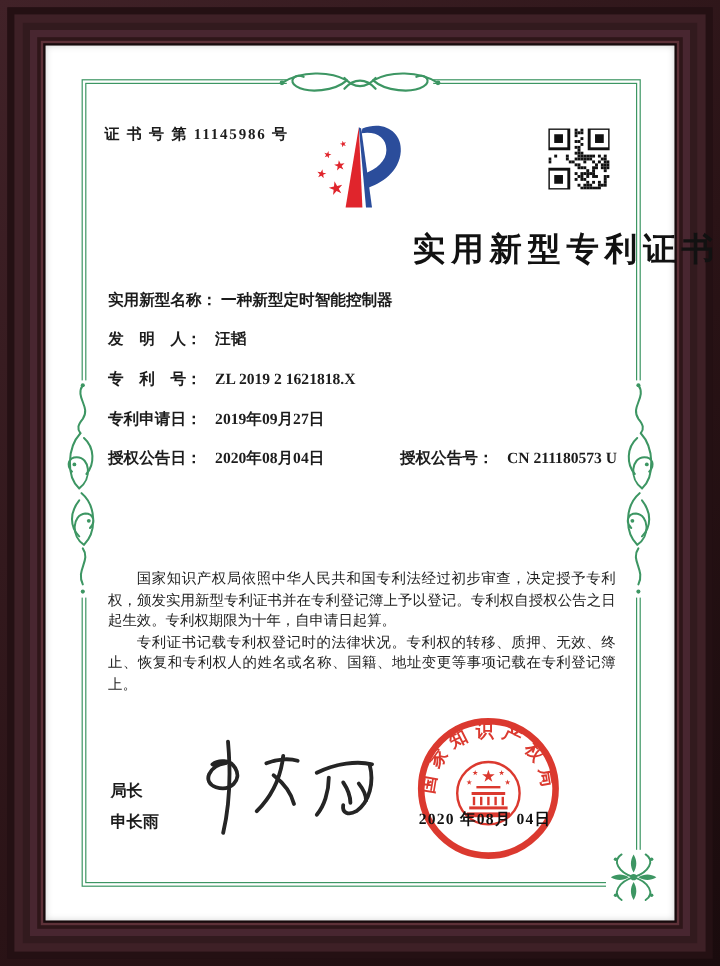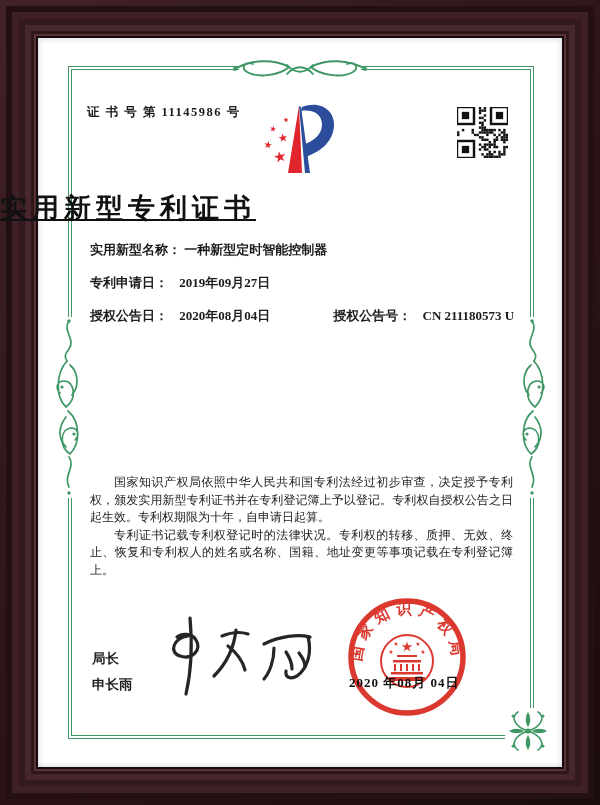--- a/index.html
+++ b/index.html
@@ -8,21 +8,21 @@
   
   #paper{position:absolute;left:38px;top:38px;right:38px;bottom:38px;background:#fff;
     box-shadow:0 0 0 2px #170a0c,0 0 0 4px #5d3138,0 0 0 7px #2e1619,0 0 0 13px #482630,
                0 0 0 19px #321a1e,0 0 0 26px #3e2026,0 0 0 32px #241013,
                inset 0 0 6px rgba(0,0,0,.18);}
   .gline{position:absolute;border:1px solid #3d9663;pointer-events:none;}
   #gb1{left:68px;top:66px;width:464px;height:671px;}
   #gb2{left:71px;top:69px;width:458px;height:665px;}
   .txt{position:absolute;color:#1c1c1c;}
   #cert-number{left:87px;top:104px;font-size:12.5px;font-weight:700;letter-spacing:1.5px;}
-  #title{left:0;top:190px;width:600px;text-align:left;font-size:27px;font-weight:700;letter-spacing:5px;color:#111;text-decoration:underline;}
+  #title{left:0;top:190px;width:600px;text-align:right;font-size:27px;font-weight:700;letter-spacing:5px;color:#111;}
   #fields{left:90px;top:233px;width:424px;}
   .frow{height:33px;line-height:33px;font-size:13px;white-space:nowrap;}
   .flabel{display:inline-block;min-width:86px;font-weight:700;color:#1c1c1c;}
   .fvalue{font-weight:700;color:#1c1c1c;}
   .grant-left{display:inline-block;width:240px;}
   #paras{left:90px;top:474px;width:423px;font-size:12px;line-height:17.5px;color:#222;text-align:justify;}
   #paras p{margin:0;text-indent:2em;}
   #signer{left:92px;top:646px;font-size:13.5px;font-weight:700;line-height:26px;color:#1c1c1c;}
   #seal-date{left:349px;top:674px;font-size:13px;font-weight:700;letter-spacing:1px;color:#111;z-index:6;}
   .orn{position:absolute;z-index:3;}
@@ -230,20 +230,28 @@
   </svg>
 
   <div class="txt" id="title">实用新型专利证书</div>
 
   <div class="txt" id="fields">
     <div class="frow">
       <span class="flabel">实用新型名称：</span>
       <span class="fvalue">一种新型定时智能控制器</span>
     </div>
     <div class="frow">
+      <span class="flabel">发　明　人：</span>
+      <span class="fvalue">汪韬</span>
+    </div>
+    <div class="frow">
+      <span class="flabel">专　利　号：</span>
+      <span class="fvalue">ZL 2019 2 1621818.X</span>
+    </div>
+    <div class="frow">
       <span class="flabel">专利申请日：</span>
       <span class="fvalue">2019年09月27日</span>
     </div>
     <div class="frow">
       <span class="grant-left">
         <span class="flabel">授权公告日：</span>
         <span class="fvalue">2020年08月04日</span>
       </span>
       <span>
         <span class="flabel">授权公告号：</span>

